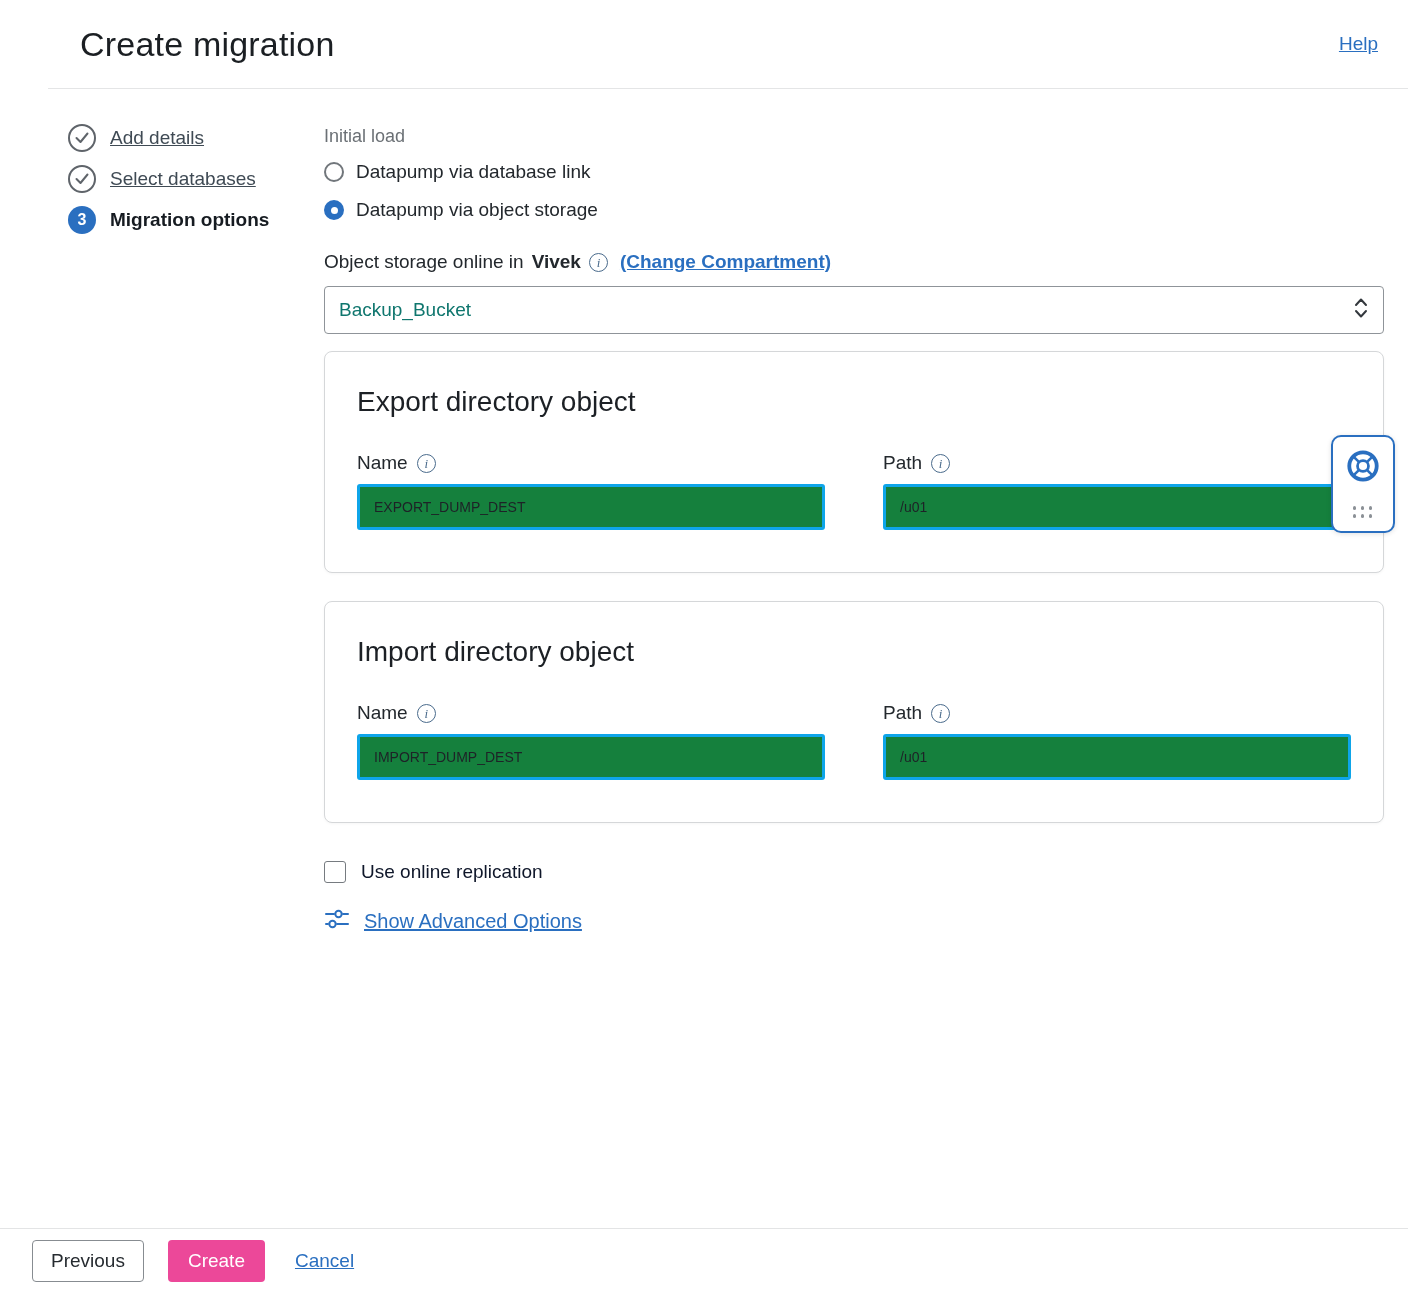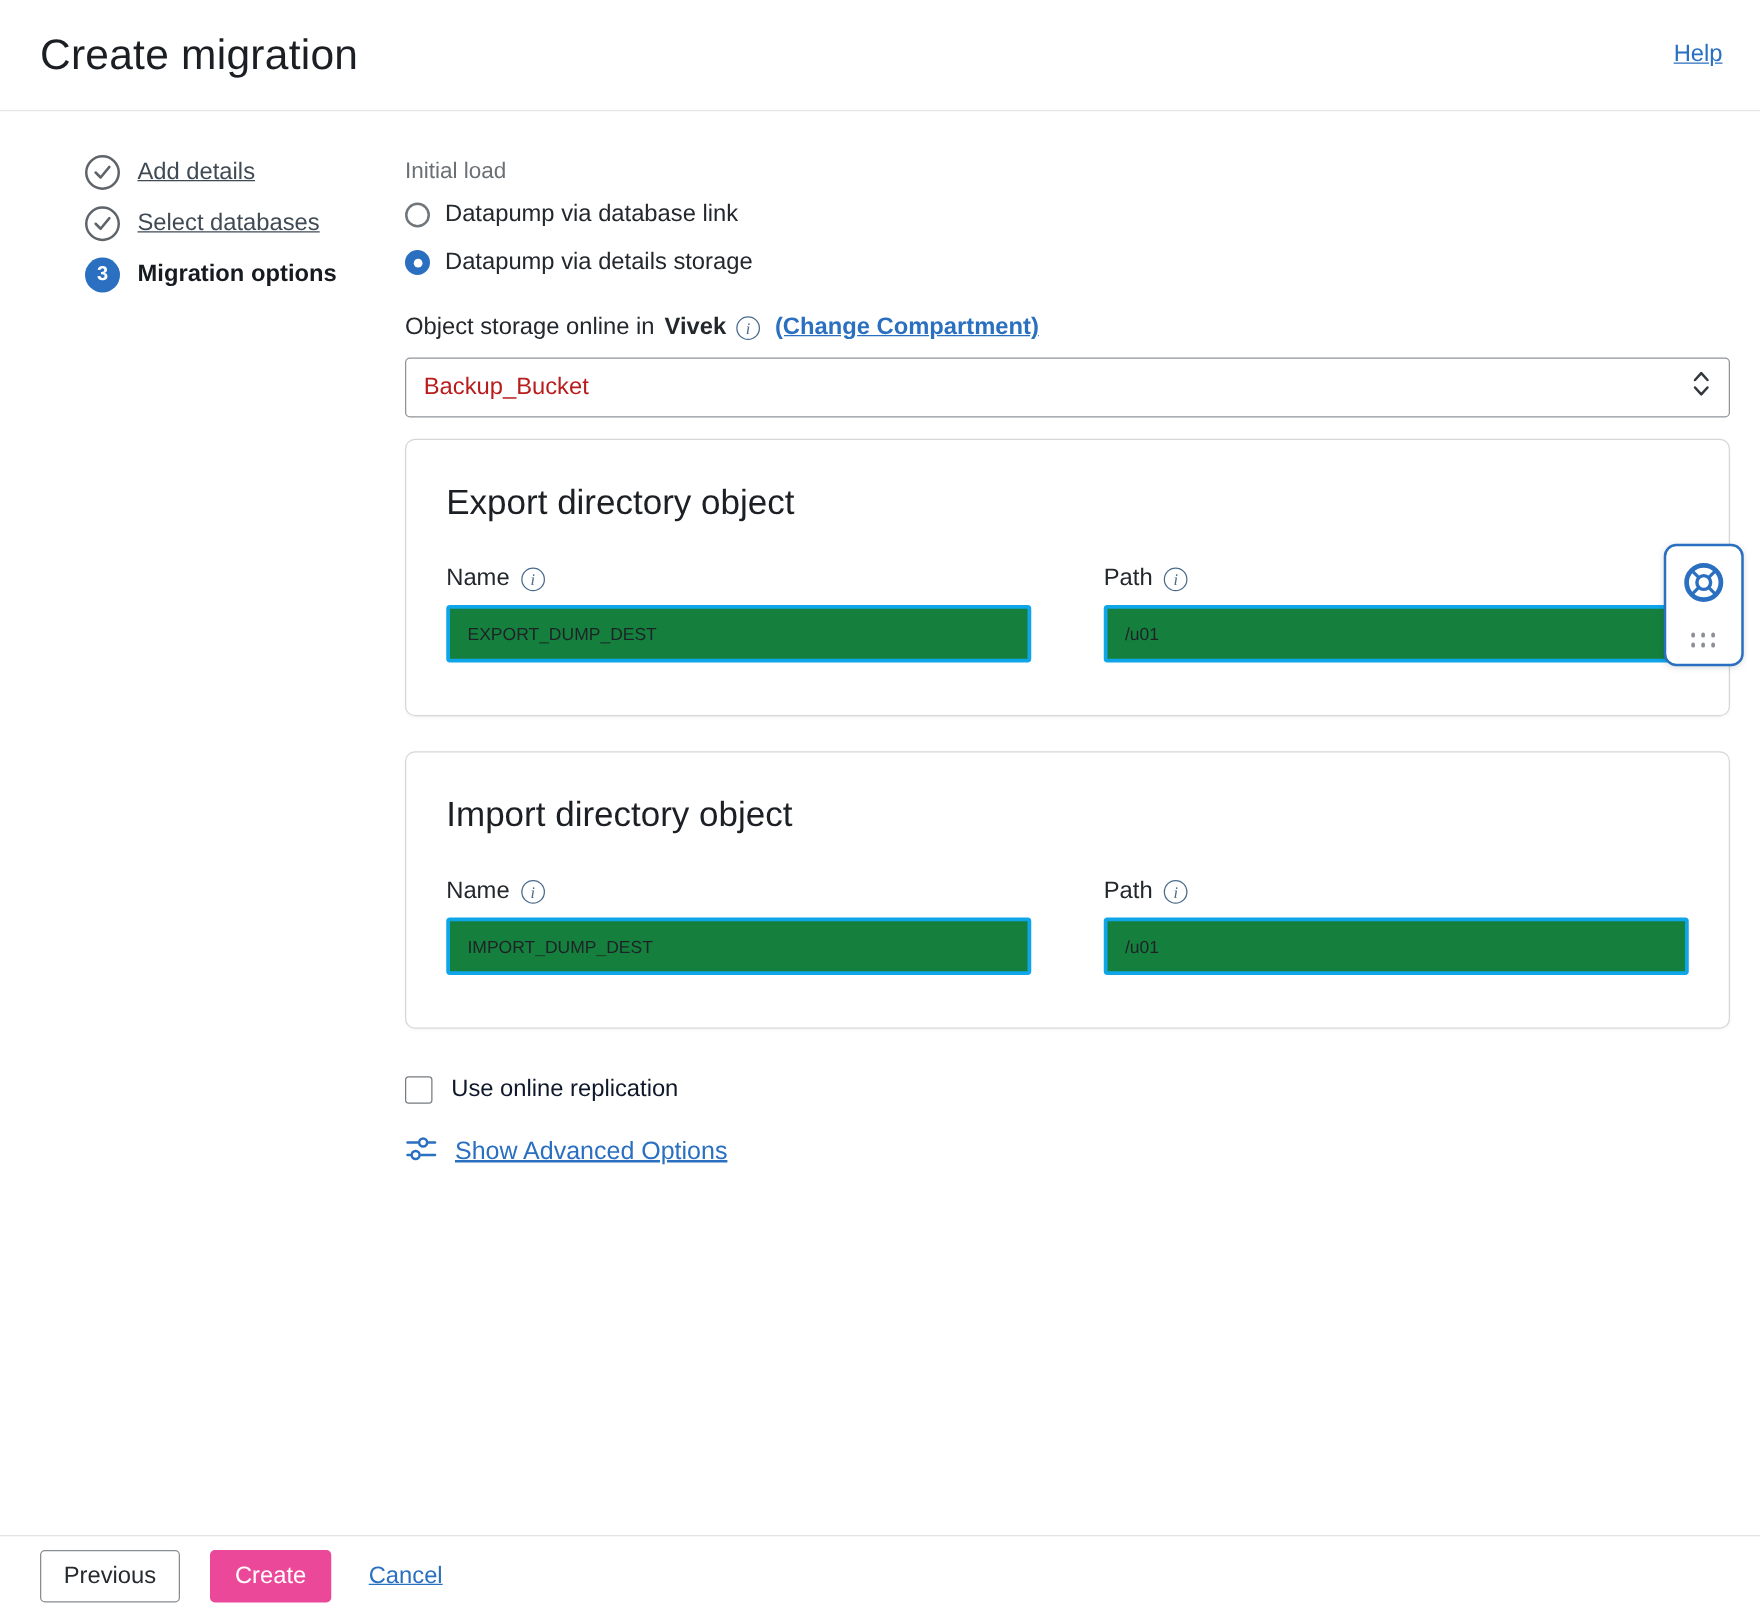--- a/index.html
+++ b/index.html
@@ -8,21 +8,21 @@
     width: 1408px; height: 1292px; position: relative;
     background: #ffffff; color: #23282d;
     font-family: "Liberation Sans", "DejaVu Sans", sans-serif;
     overflow: hidden;
   }
   a, .link { color: #2a6fc0; text-decoration: underline; cursor: pointer; }
 
   
   .header {
     height: 89px; display: flex; align-items: center; justify-content: space-between;
-    padding: 0 30px 0 32px; border-bottom: 1px solid #e4e5e6; background: #fff;
+    padding: 0 30px 0 32px; border-bottom: 1px solid #e4e5e6; background: #fff; margin-left: 48px;
   }
   .page-title { font-size: 34px; font-weight: 400; margin: 0; color: #1b1f23; letter-spacing: .2px; }
   .help-link { font-size: 19px; }
 
   
   .content { display: flex; }
   .steps { flex: none; width: 288px; padding: 35px 0 0 32px; margin-left: 36px; }
   .main  { flex: none; width: 1060px; padding-top: 37px; }
 
   
@@ -53,21 +53,21 @@
   .info-icon {
     width: 19px; height: 19px; border-radius: 50%; border: 1px solid #4a6b8c;
     color: #4a6b8c; display: inline-flex; align-items: center; justify-content: center;
     font-size: 13px; font-style: italic; flex: none;
     font-family: "Liberation Serif", "DejaVu Serif", serif; line-height: 1; cursor: pointer;
   }
 
   .select-box {
     margin-top: 13px; height: 48px; border: 1px solid #8f9499; border-radius: 4px;
     background: #fff; display: flex; align-items: center; justify-content: space-between;
-    padding: 0 14px 0 14px; font-size: 19px; color: #b91c1c; cursor: pointer; gap: 36px;
+    padding: 0 14px 0 14px; font-size: 19px; color: #0f766e; cursor: pointer; gap: 36px;
   }
 
   .card {
     margin-top: 17px; border: 1px solid #d5d7d9; border-radius: 8px; background: #fff;
     padding: 34px 32px 42px 32px; box-shadow: 0 1px 3px rgba(0,0,0,0.04);
   }
   .card + .card { margin-top: 28px; }
   .card-title { font-size: 28px; font-weight: 400; color: #1c2025; margin: 0 0 34px 0; }
   .fields { display: grid; grid-template-columns: 1fr 1fr; column-gap: 58px; }
   .field-label { display: flex; align-items: center; gap: 9px; font-size: 19px; color: #23282d; margin-bottom: 10px; }
@@ -144,21 +144,21 @@
       <span class="radio">
           <span class="radio-dot"></span>
         </span>
       <span>Datapump via database link</span>
     </div>
 
     <div class="radio-row">
       <span class="radio selected">
           <span class="radio-dot"></span>
         </span>
-      <span>Datapump via details storage</span>
+      <span>Datapump via object storage</span>
     </div>
 
     <div class="bucket-label-row">
       <span>Object storage online in</span>
       <span class="bucket-compartment">Vivek</span>
       <span class="info-icon">i</span>
       <span class="link change-link">(Change Compartment)</span>
     </div>
 
     <div class="select-box">

